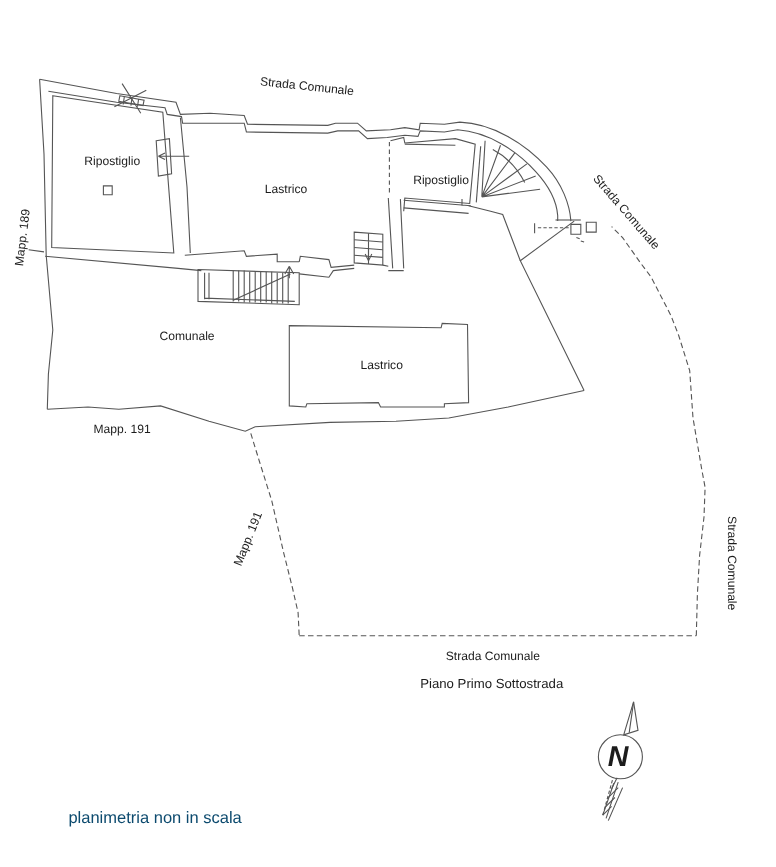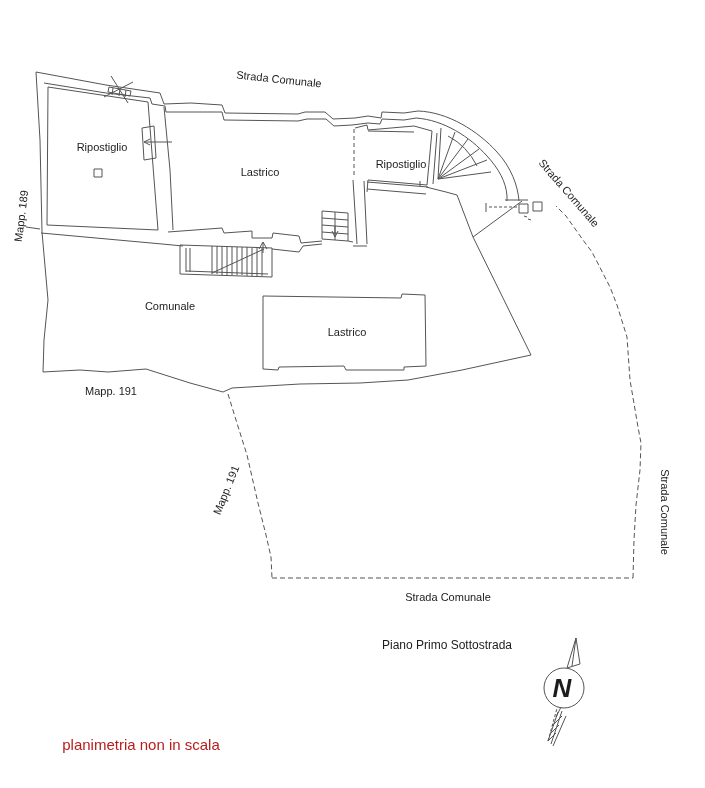--- a/index.html
+++ b/index.html
@@ -28,21 +28,21 @@
     font-size:11px;
     color:var(--text);
     white-space:nowrap;
     transform:translate(-50%,-50%);
   }
   .lbl.r6  {transform:translate(-50%,-50%) rotate(6deg);}
   .lbl.r49 {transform:translate(-50%,-50%) rotate(49deg);}
   .lbl.r90 {transform:translate(-50%,-50%) rotate(90deg);}
   .lbl.rm83{transform:translate(-50%,-50%) rotate(-83deg);}
   .lbl.rm68{transform:translate(-50%,-50%) rotate(-68deg);}
-  .lbl.big {font-size:15px;color:#b91c1c;}
+  .lbl.big {font-size:15px;color:#0c4a6e;}
   .lbl.mid {font-size:12px;}
   .lbl.north{
     font-size:26px;font-weight:bold;font-style:italic;
     color:var(--text);
   }
 </style>
 </head>
 <body>
 
 <div class="stage">
@@ -145,17 +145,17 @@
   <div class="lbl" style="left:260px;top:172px;">Lastrico</div>
   <div class="lbl" style="left:401px;top:164px;">Ripostiglio</div>
   <div class="lbl r49" style="left:569px;top:193px;">Strada Comunale</div>
   <div class="lbl rm83" style="left:21px;top:216px;">Mapp. 189</div>
   <div class="lbl" style="left:170px;top:306px;">Comunale</div>
   <div class="lbl" style="left:347px;top:332px;">Lastrico</div>
   <div class="lbl" style="left:111px;top:391px;">Mapp. 191</div>
   <div class="lbl rm68" style="left:226px;top:490px;">Mapp. 191</div>
   <div class="lbl r90" style="left:665px;top:512px;">Strada Comunale</div>
   <div class="lbl" style="left:448px;top:597px;">Strada Comunale</div>
-  <div class="lbl mid" style="left:447px;top:621px;margin-top:24px;">Piano Primo Sottostrada</div>
+  <div class="lbl mid" style="left:447px;top:621px;">Piano Primo Sottostrada</div>
   <div class="lbl north" style="left:562px;top:688px;">N</div>
   <div class="lbl big" style="left:141px;top:744px;">planimetria non in scala</div>
 
 </div>
 
 </body></html>

